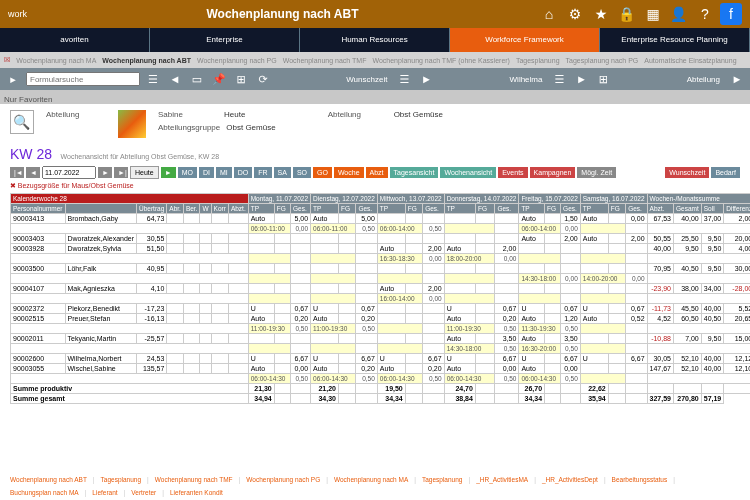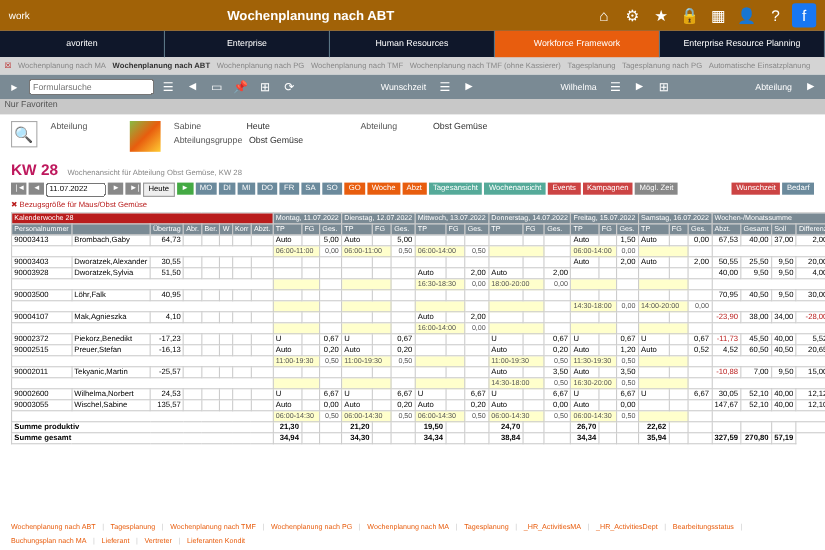--- a/index.html
+++ b/index.html
@@ -12,32 +12,32 @@
 .tabs1{display:flex;background:#0f172a;height:24px}
 .tab1{flex:1;display:flex;align-items:center;justify-content:center;color:#fff;font-size:8px;border-right:1px solid #5a7585;cursor:pointer;text-align:center;line-height:1.1}
 .tab1.active{background:#e85d0e}
 .tabs2{display:flex;background:#d4d4d4;height:16px;font-size:7px;align-items:center;padding:0 4px;gap:6px}
 .tab2{color:#888;cursor:pointer;white-space:nowrap}
 .tab2.active{color:#333;font-weight:bold}
 .bar3{display:flex;background:#7a8a94;height:22px;align-items:center;padding:0 4px;gap:4px}
 .bar3 input{width:114px;height:14px;font-size:8px;padding:0 2px}
 .bar3-ico{width:18px;height:18px;display:flex;align-items:center;justify-content:center;color:#fff;font-size:11px;cursor:pointer}
 .bar3-lbl{color:#fff;font-size:8px;margin-left:auto;margin-right:4px}
-.bar4{display:flex;background:#c8c8c8;height:14px;align-items:flex-start;padding:0 4px;font-size:8px;color:#555}
+.bar4{display:flex;background:#c8c8c8;height:14px;align-items:flex-end;padding:0 4px;font-size:8px;color:#555}
 .info{display:flex;padding:6px 10px;gap:12px;align-items:flex-start}
 .mag{width:24px;height:24px;border:1px solid #aaa;display:flex;align-items:center;justify-content:center;font-size:14px}
 .info-col{display:flex;flex-direction:column;gap:4px;font-size:8px}
 .info-row{display:flex;gap:6px;align-items:center}
 .info-lbl{color:#555;min-width:60px}
 .info-val{color:#333}
 .info-img{width:28px;height:28px;background:linear-gradient(135deg,#8b4,#e85d0e,#fc3)}
 .kw{padding:2px 10px}
-.kw-title{color:#be185d;font-size:14px;font-weight:bold;display:inline}
+.kw-title{color:#6d28d9;font-size:14px;font-weight:normal;display:inline}
 .kw-sub{color:#888;font-size:7px;margin-left:6px}
-.ctrl{display:flex;padding:2px 10px;gap:2px;align-items:flex-start;flex-wrap:wrap}
+.ctrl{display:flex;padding:2px 10px;gap:2px;align-items:center;flex-wrap:wrap}
 .btn{padding:2px 4px;font-size:7px;border:1px solid #999;background:#eee;cursor:pointer;white-space:nowrap}
 .btn.nav{background:#888;color:#fff;border:none;width:14px;text-align:center}
 .btn.grn{background:#4a4;color:#fff;border:none}
 .btn.day{background:#6b8a9c;color:#fff;border:none}
 .btn.go{background:#e85d0e;color:#fff;border:none}
 .btn.org{background:#e85d0e;color:#fff;border:none}
 .btn.teal{background:#5a9;color:#fff;border:none}
 .btn.red{background:#c44;color:#fff;border:none}
 .btn.gray{background:#888;color:#fff;border:none}
 .dt-inp{width:54px;font-size:7px;padding:1px}

